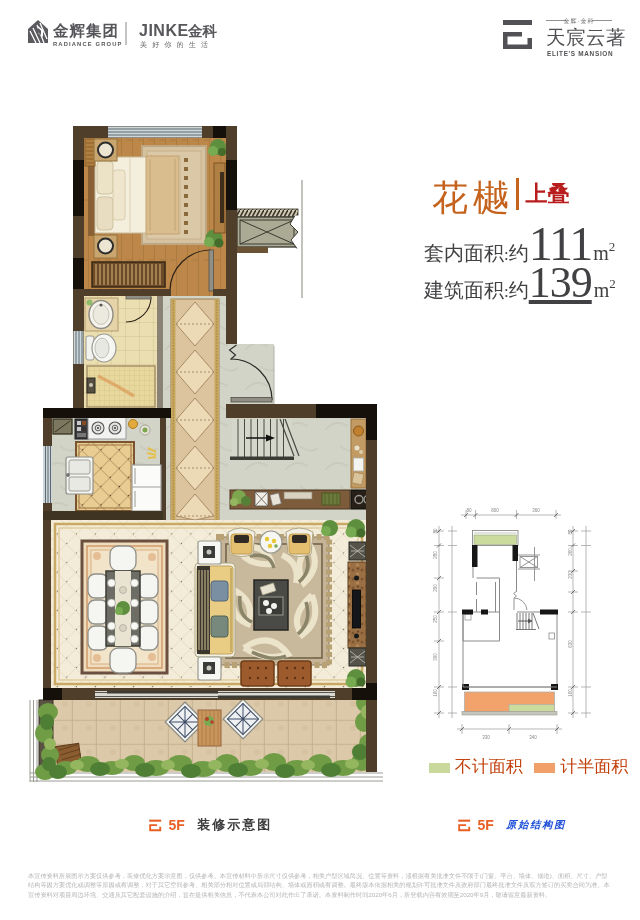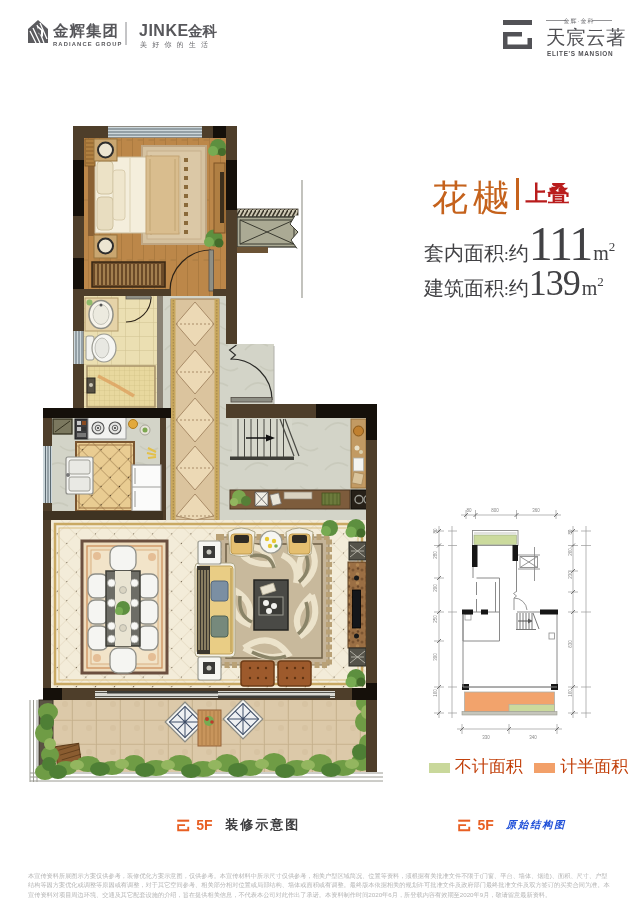--- a/index.html
+++ b/index.html
@@ -51,21 +51,21 @@
 </div>
 
 <div class="abs" style="left:400px;top:150px;width:240px;height:230px;font-family:'Liberation Serif',serif;">
 
   <div class="abs" style="left:32px;top:20px;width:230px;height:64px;white-space:nowrap;">
     <span style="font-size:36px;line-height:56px;color:#c5621c;letter-spacing:5px;vertical-align:middle;">花樾</span><span style="display:inline-block;width:2.5px;height:32px;background:#c5621c;vertical-align:middle;margin:0 7px 8px 2px;"></span><span style="font-size:22px;color:#b91c1c;font-weight:bold;vertical-align:middle;position:relative;top:-4px;">上叠</span>
   </div>
 
   <div class="abs" style="left:24px;top:84px;width:220px;font-size:20px;color:#414144;white-space:nowrap;">套内面积<span style="font-size:17px;">:</span>约<span style="font-size:48px;line-height:20px;letter-spacing:-2px;">111</span><span style="font-size:20px;margin-left:2px;">m</span><span style="font-size:13px;vertical-align:9px;">2</span></div>
 
-  <div class="abs" style="left:24px;top:123px;width:220px;font-size:20px;color:#414144;white-space:nowrap;">建筑面积<span style="font-size:17px;">:</span>约<span style="font-size:36px;line-height:20px;letter-spacing:-1px;">139</span><span style="font-size:20px;margin-left:2px;">m</span><span style="font-size:13px;vertical-align:9px;">2</span></div>
+  <div class="abs" style="left:24px;top:123px;width:220px;font-size:20px;color:#414144;white-space:nowrap;">建筑面积<span style="font-size:17px;">:</span>约<span style="font-size:44px;line-height:20px;letter-spacing:-1px;text-decoration:underline;">139</span><span style="font-size:20px;margin-left:2px;">m</span><span style="font-size:13px;vertical-align:9px;">2</span></div>
 
 </div>
 
 <svg class="abs" style="left:0;top:0;" width="640" height="920" viewBox="0 0 640 920">
   <defs>
     <pattern id="wood" width="11" height="60" patternUnits="userSpaceOnUse">
       <rect width="11" height="60" fill="#bc8749"></rect>
       <line x1="0" y1="0" x2="0" y2="60" stroke="#a1733a" stroke-width="1.2"></line>
       <line x1="5.5" y1="20" x2="11" y2="20" stroke="#a1763e" stroke-width="0.8"></line>
     </pattern>
@@ -767,21 +767,21 @@
     <g font-size="4.5" fill="#888" text-anchor="middle" font-family="Liberation Sans,sans-serif">
       <text x="580" y="540" transform="rotate(-90 572 540)">80</text>
       <text x="580" y="560" transform="rotate(-90 572 560)">260</text>
       <text x="580" y="583" transform="rotate(-90 572 583)">230</text>
       <text x="580" y="652" transform="rotate(-90 572 652)">630</text>
       <text x="580" y="701" transform="rotate(-90 572 701)">160</text>
     </g>
   </g>
 </svg>
 
-<div class="abs" style="left:148px;top:815px;width:180px;height:16px;text-align:center;">
+<div class="abs" style="left:148px;top:815px;width:180px;height:16px;">
   <svg width="14" height="14" viewBox="0 0 34 34" style="vertical-align:middle;">
     <rect x="3" y="4" width="29" height="5" fill="#e85f23"></rect>
     <path d="M3,15 L22,15 L22,19.5 L7.5,19.5 L7.5,27.5 L27.5,27.5 L27.5,21 L32,21 L32,32 L3,32 Z" fill="#e85f23"></path>
   </svg>
   <span style="color:#e85f23;font-size:14px;font-weight:bold;vertical-align:middle;margin-left:2px;">5F</span>
   <span style="color:#3c3c3e;font-size:13px;font-weight:bold;vertical-align:middle;margin-left:8px;letter-spacing:2px;">装修示意图</span>
 </div>
 
 <div class="abs" style="left:457px;top:815px;width:180px;height:16px;">
   <svg width="14" height="14" viewBox="0 0 34 34" style="vertical-align:middle;">

